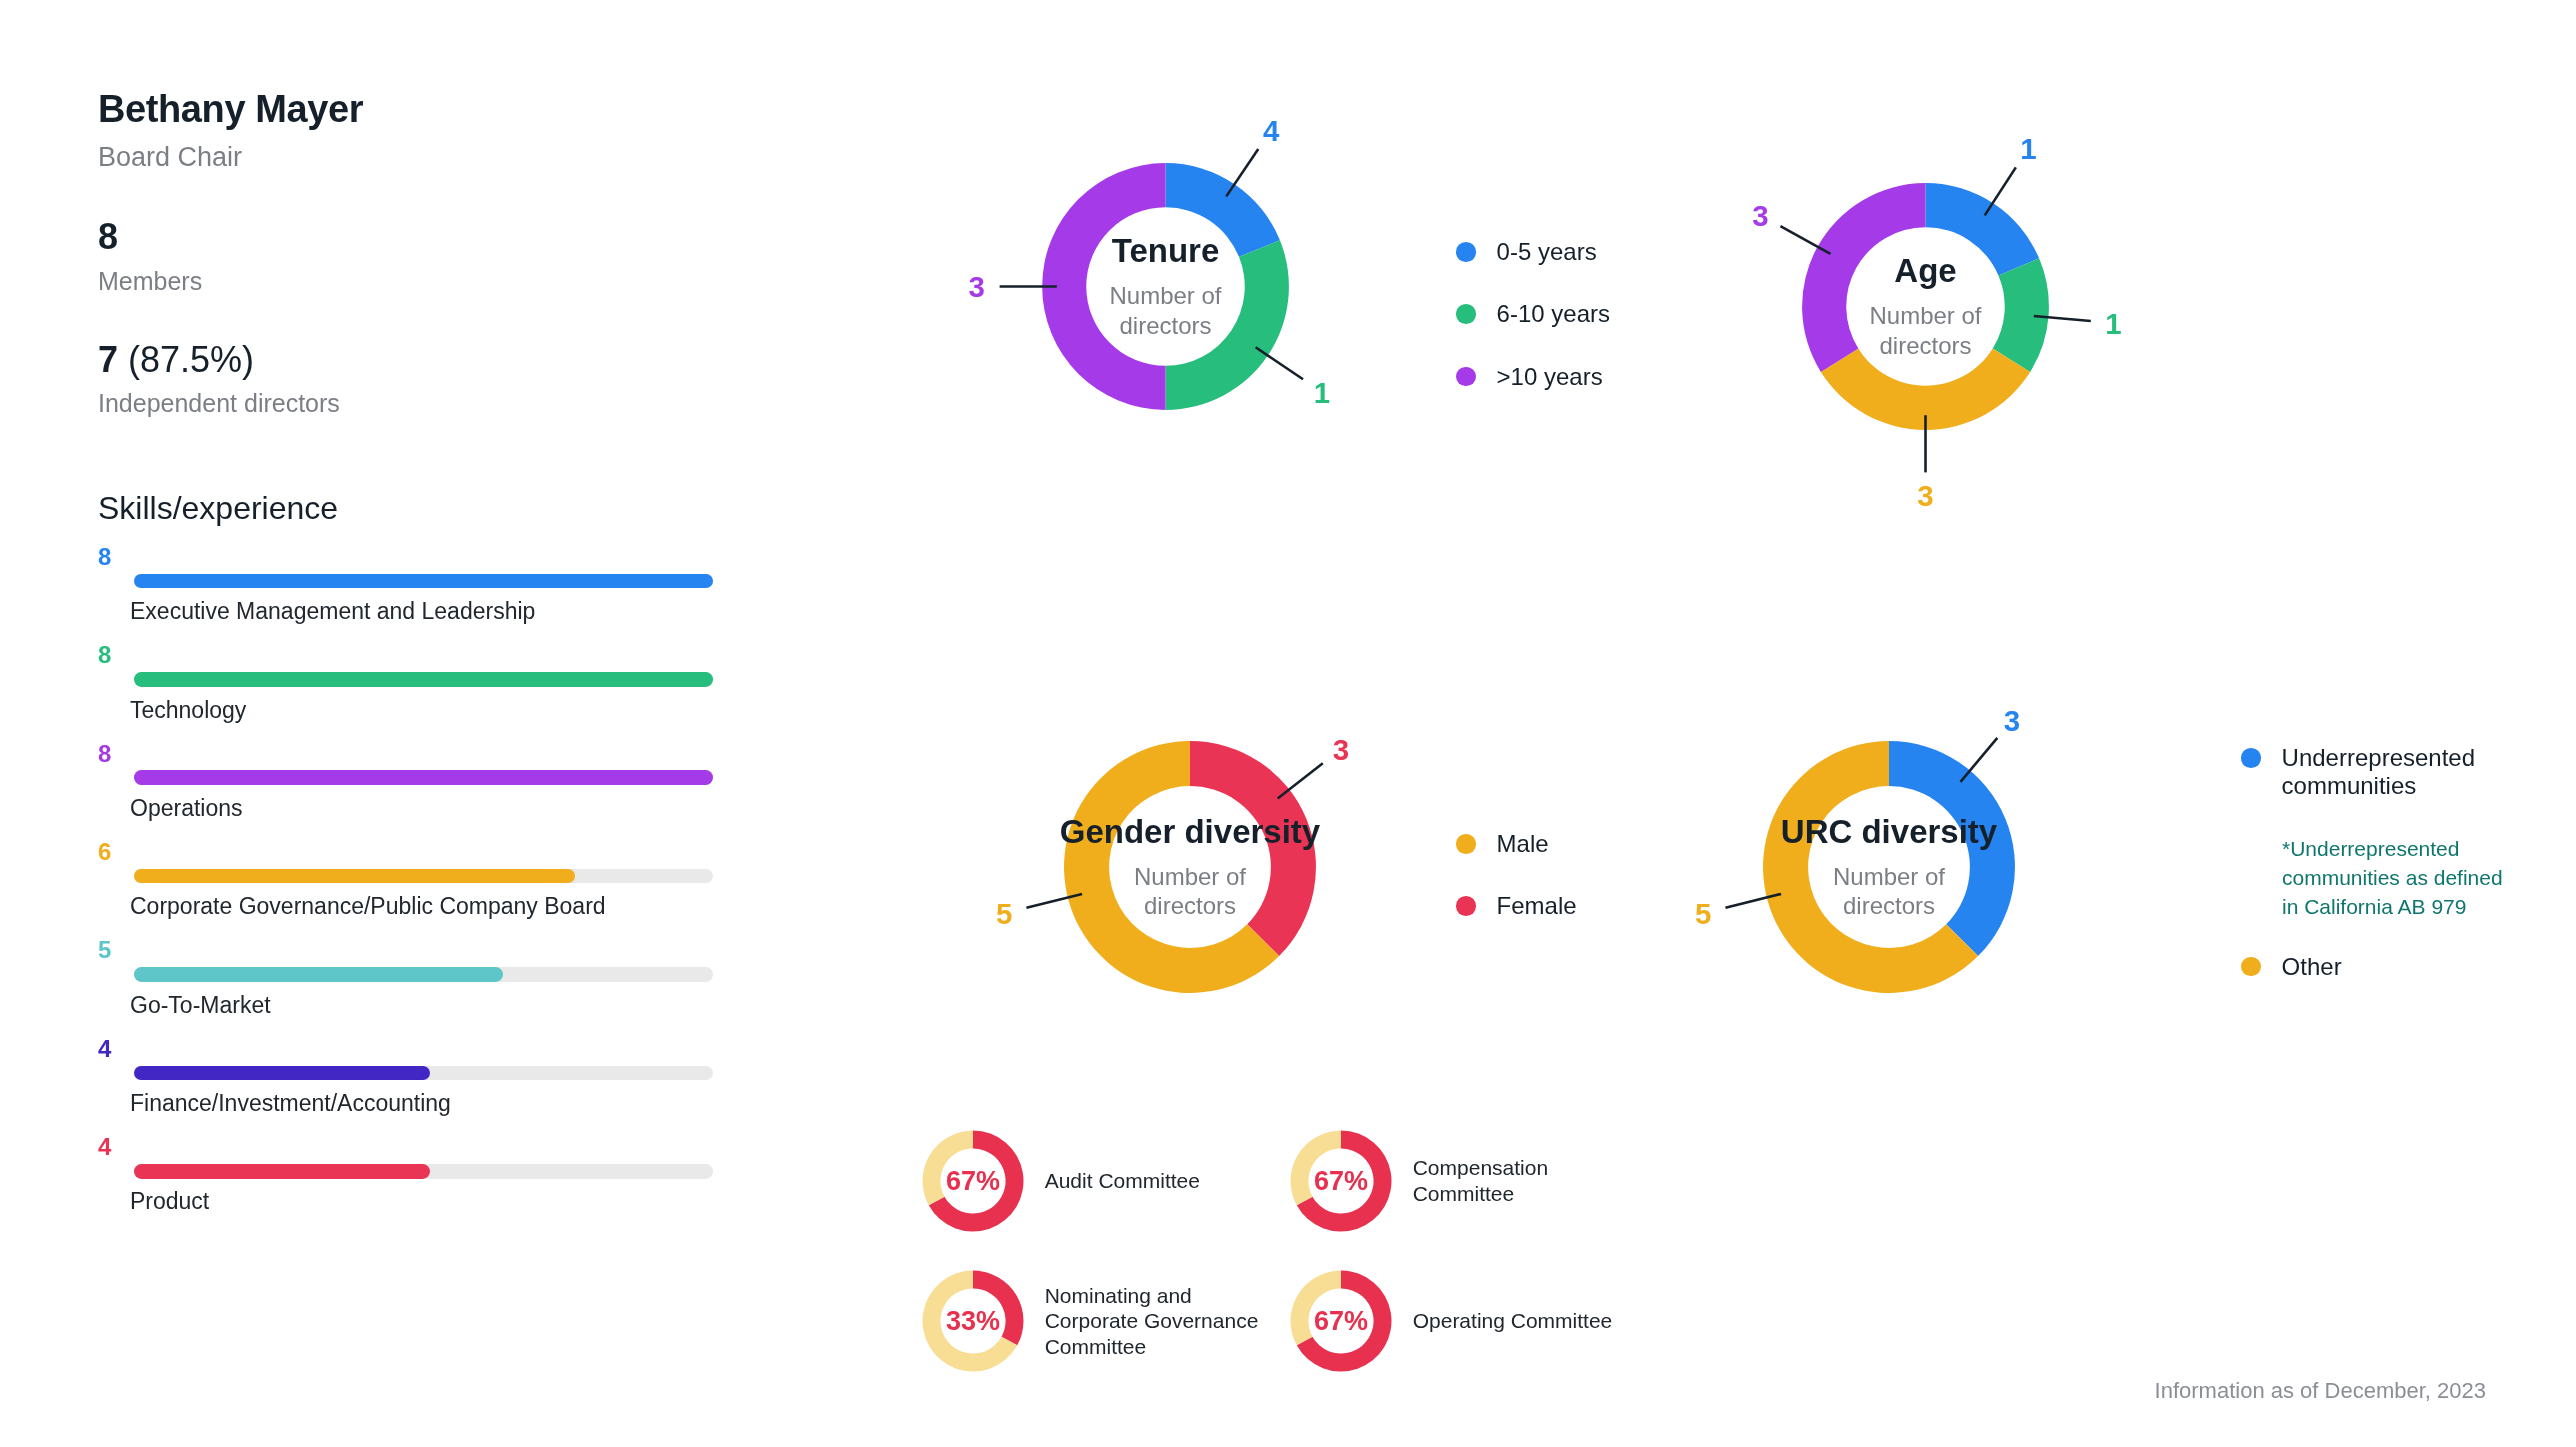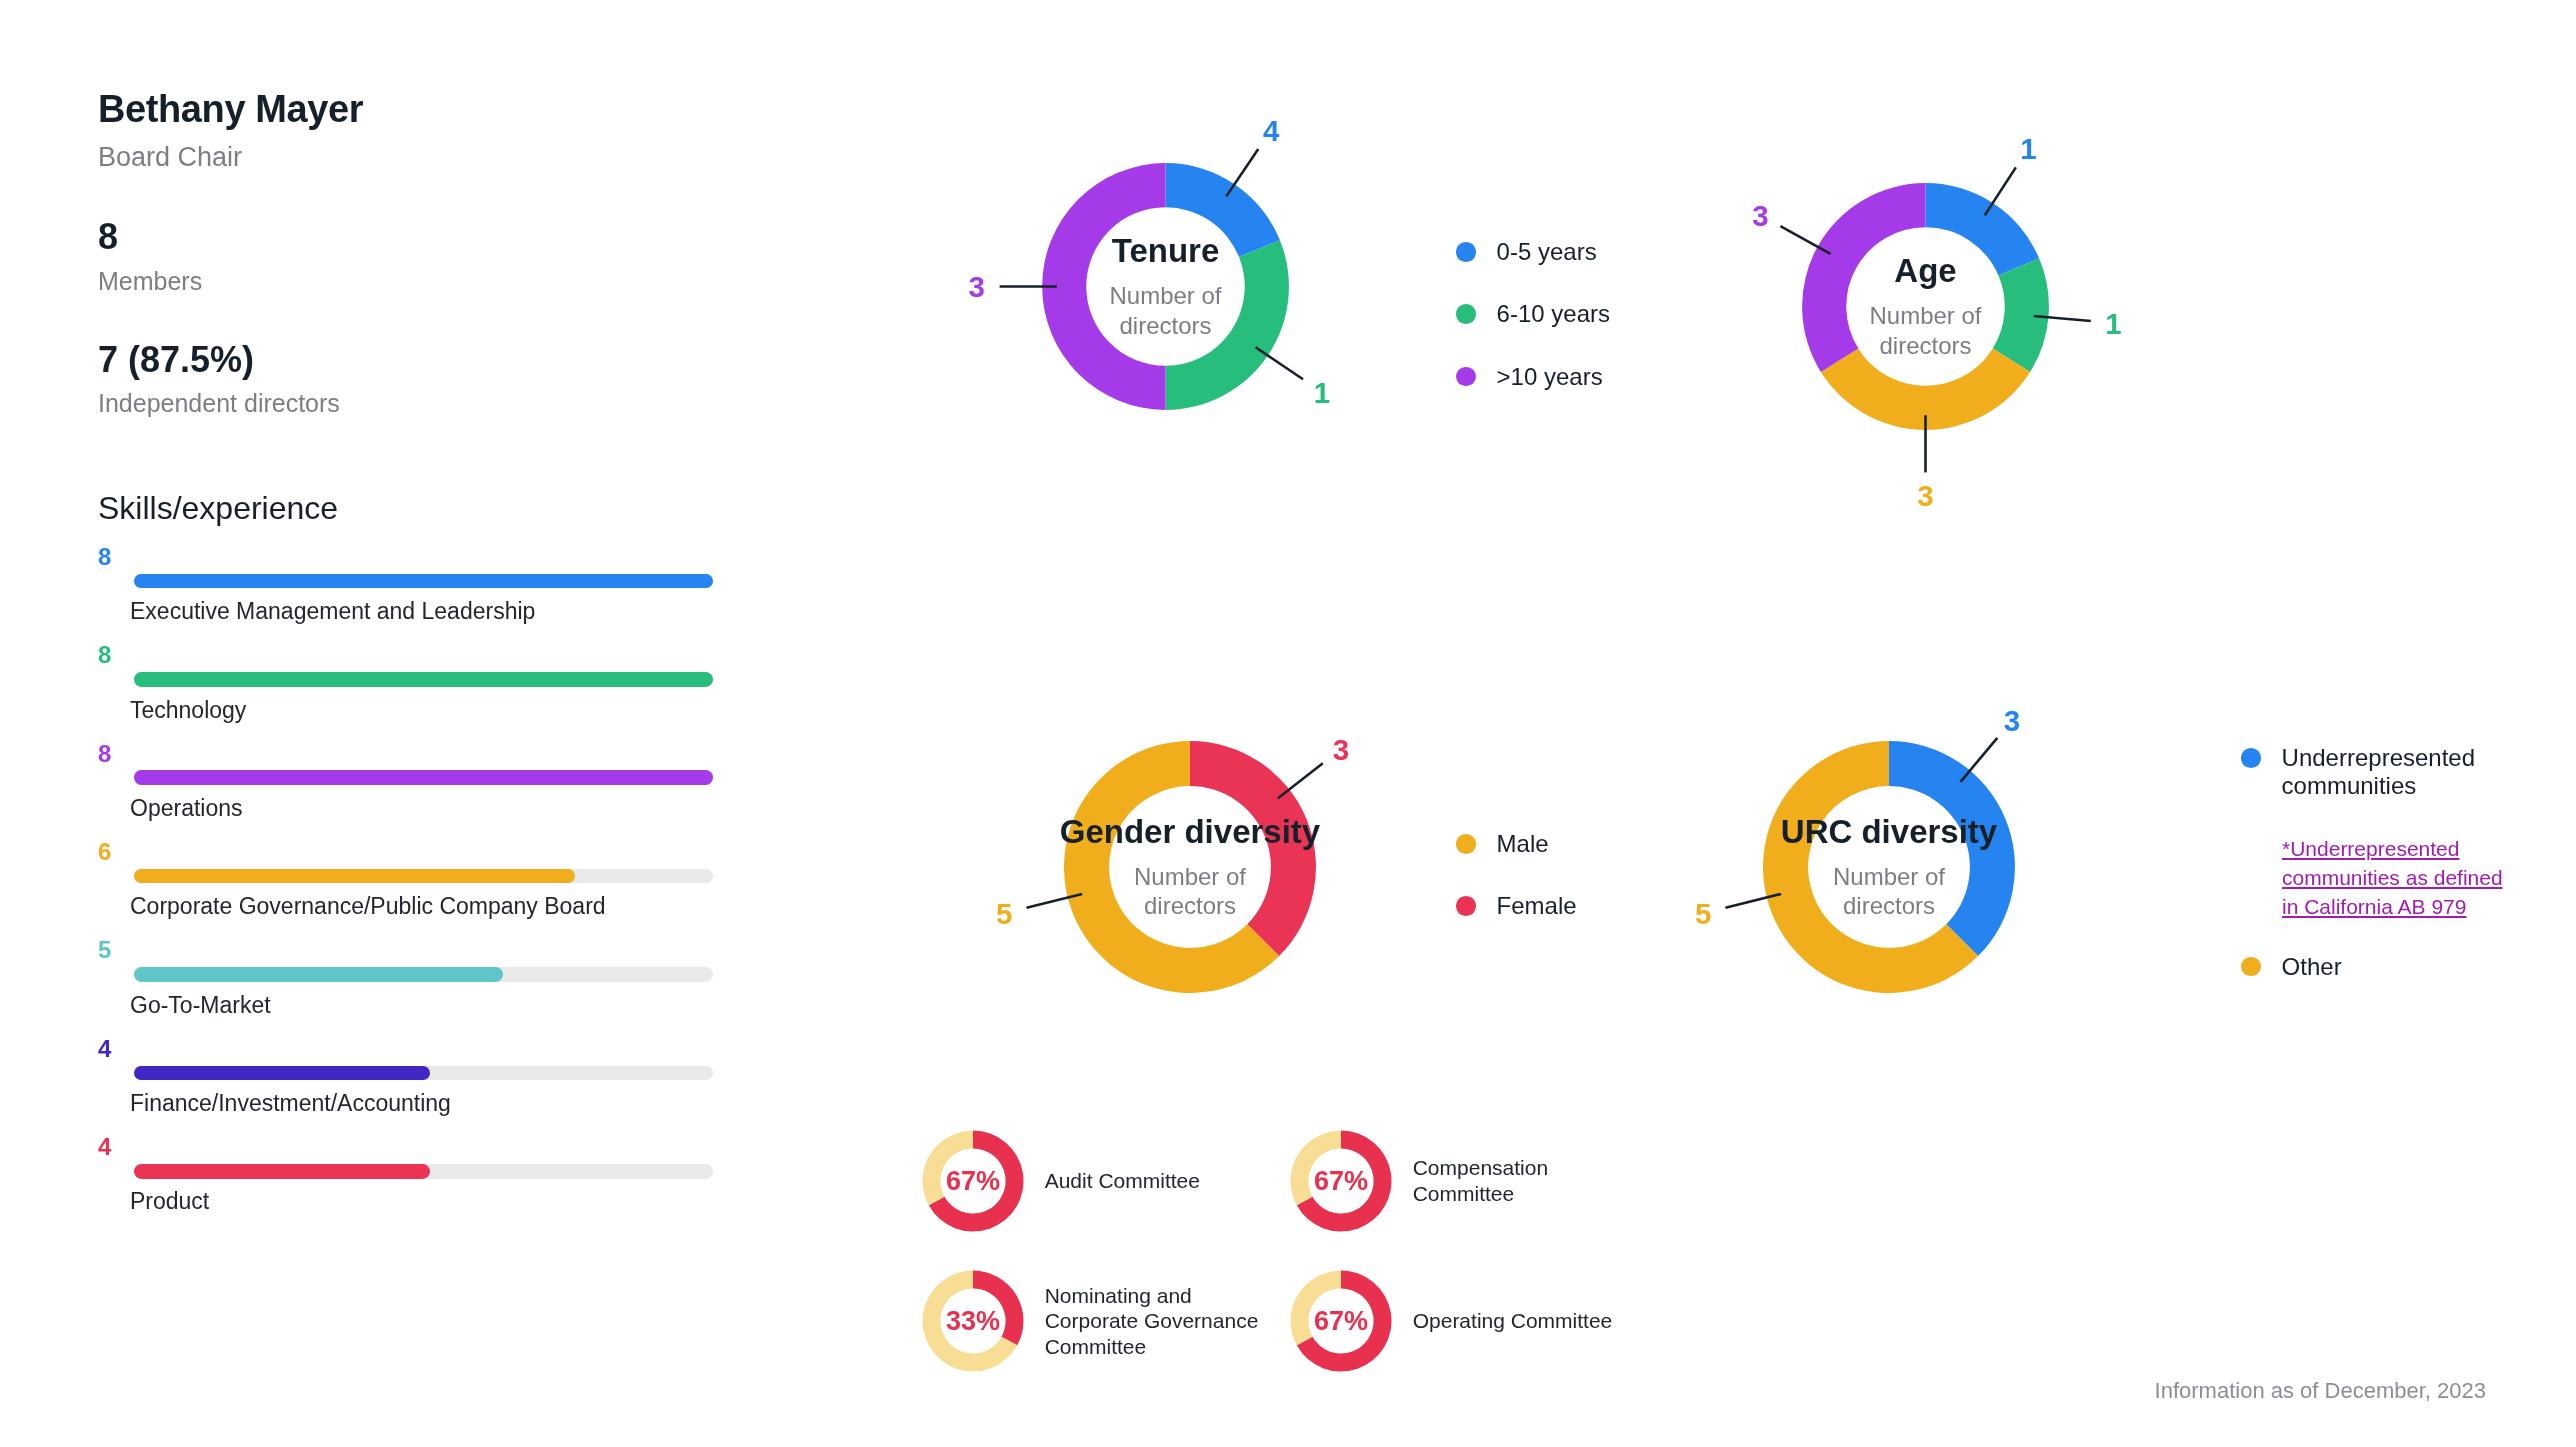--- a/index.html
+++ b/index.html
@@ -11,21 +11,21 @@
     overflow: hidden;
   }
   .page { position: relative; width: 2576px; height: 1447px; }
 
   
   .left { position: absolute; left: 98px; top: 88px; width: 671px; }
   .person-name { font-size: 38px; font-weight: bold; letter-spacing: -0.4px; color: #16202b; }
   .person-role { font-size: 27px; color: #7b7f85; margin-top: 11.4px; font-weight: 400; }
   .stat { margin-top: 43px; }
   .stat-value { font-size: 36px; font-weight: bold; color: #16202b; }
-  .stat-value .pct { font-weight: 700; text-align: right; }
+  .stat-value .pct { font-weight: 400; text-align: right; }
   .stat-label { font-size: 25px; color: #7b7f85; margin-top: 8.2px; }
 
   .skills-title { font-size: 32px; font-weight: normal; color: #16202b; margin-top: 72px; }
   .skill { margin-top: 18px; position: relative; }
   .skill-num { font-size: 24px; font-weight: bold; line-height: 1; margin-bottom: 4.9px; }
   .skill-track {
     position: relative; height: 14.7px; border-radius: 7.4px;
     background: #e9e9ea; margin-left: 36px; width: 579px;
   }
   .skill-fill { position: absolute; left: 0; top: 0; height: 14.7px; border-radius: 7.4px; }
@@ -39,21 +39,21 @@
     display: flex; flex-direction: column; align-items: center; justify-content: center;
     text-align: center; pointer-events: none;
   }
   .donut-title { font-size: 33px; font-weight: bold; color: #16202b; line-height: 1.12; }
   .donut-sub { font-size: 24px; color: #7b7f85; line-height: 1.22; margin-top: 11.4px; }
 
   .legend { position: absolute; }
   .legend-item { display: flex; align-items: flex-start; margin-bottom: 34px; }
   .legend-dot { width: 19.6px; height: 19.6px; border-radius: 50%; flex: 0 0 19.6px; margin-top: 4.1px; }
   .legend-text { font-size: 24px; color: #16202b; margin-left: 21px; line-height: 1.18; max-width: 245px; }
-  .legend-note { font-size: 21px; color: #a21caf; line-height: 1.38; margin: 8.2px 0 31px 41px; max-width: 229px; text-decoration: underline; }
+  .legend-note { font-size: 21px; color: #0f766e; line-height: 1.38; margin: 8.2px 0 31px 41px; max-width: 229px; }
 
   
   .committees { position: absolute; left: 916px; top: 1124px; width: 736px; }
   .committee-row { display: flex; }
   .committee { display: flex; align-items: center; width: 384px; margin-bottom: 26px; }
   .mini-wrap { position: relative; width: 114px; height: 114px; flex: 0 0 114px; }
   .mini-pct {
     position: absolute; left: 0; top: 0; width: 100%; height: 100%;
     display: flex; align-items: center; justify-content: center;
     font-size: 27px; font-weight: bold; color: #e8304f;

